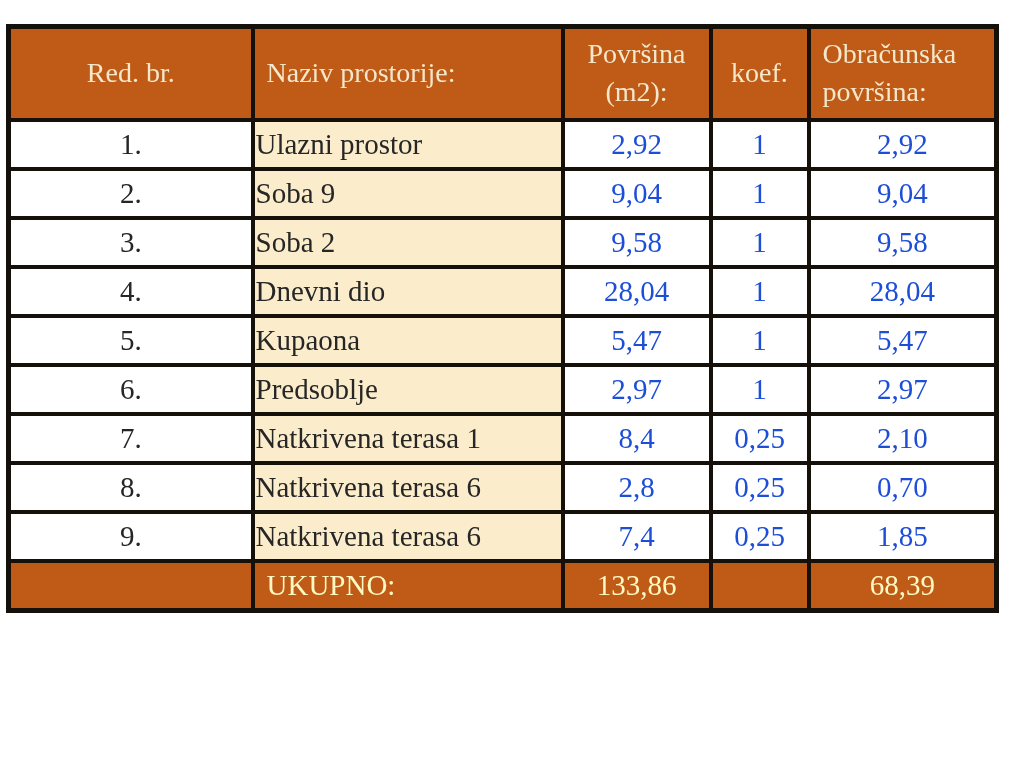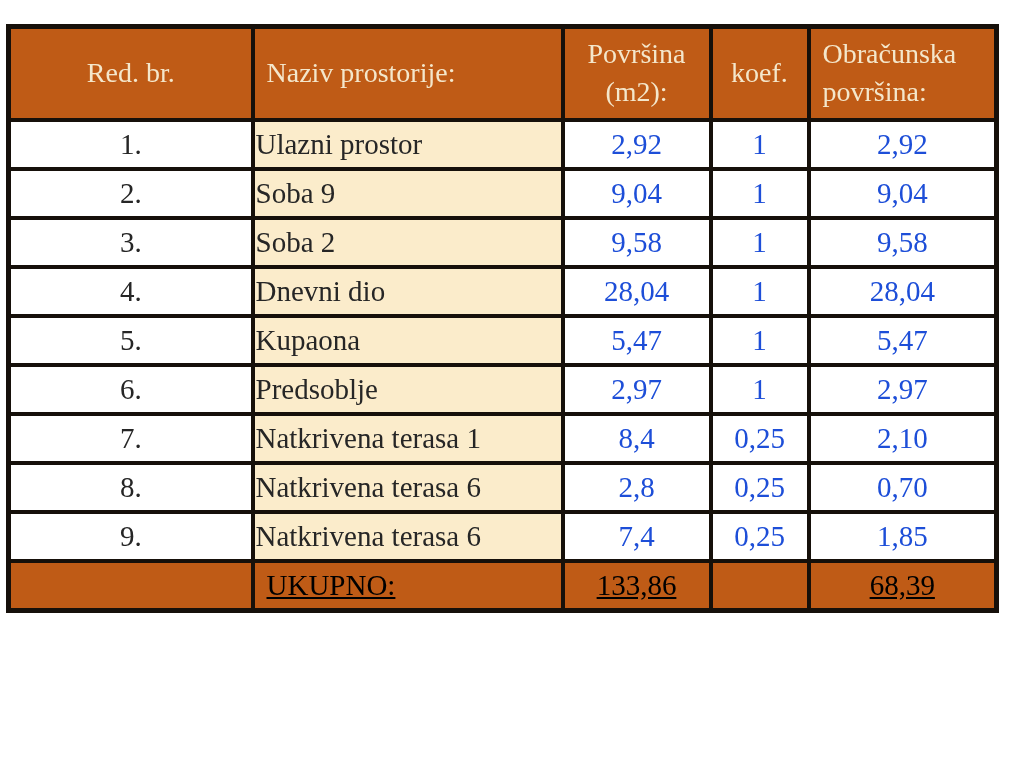--- a/index.html
+++ b/index.html
@@ -58,24 +58,23 @@
   }
   td.val {
     background: #ffffff;
     color: #1d4ed8;
     font-size: 29px;
     text-align: center;
     vertical-align: middle;
   }
   tr.footer-row td {
     background: #bf5b16;
-    color: #000000;
+    color: #fef9c3;
     font-size: 29px;
     vertical-align: middle;
-    text-decoration: underline;
   }
   tr.footer-row td.t-label { text-align: left; padding-left: 12px; }
   tr.footer-row td.t-val   { text-align: center; }
 </style>
 </head>
 <body>
 
 <div class="table-wrap">
   <table class="calc">
     <colgroup>

